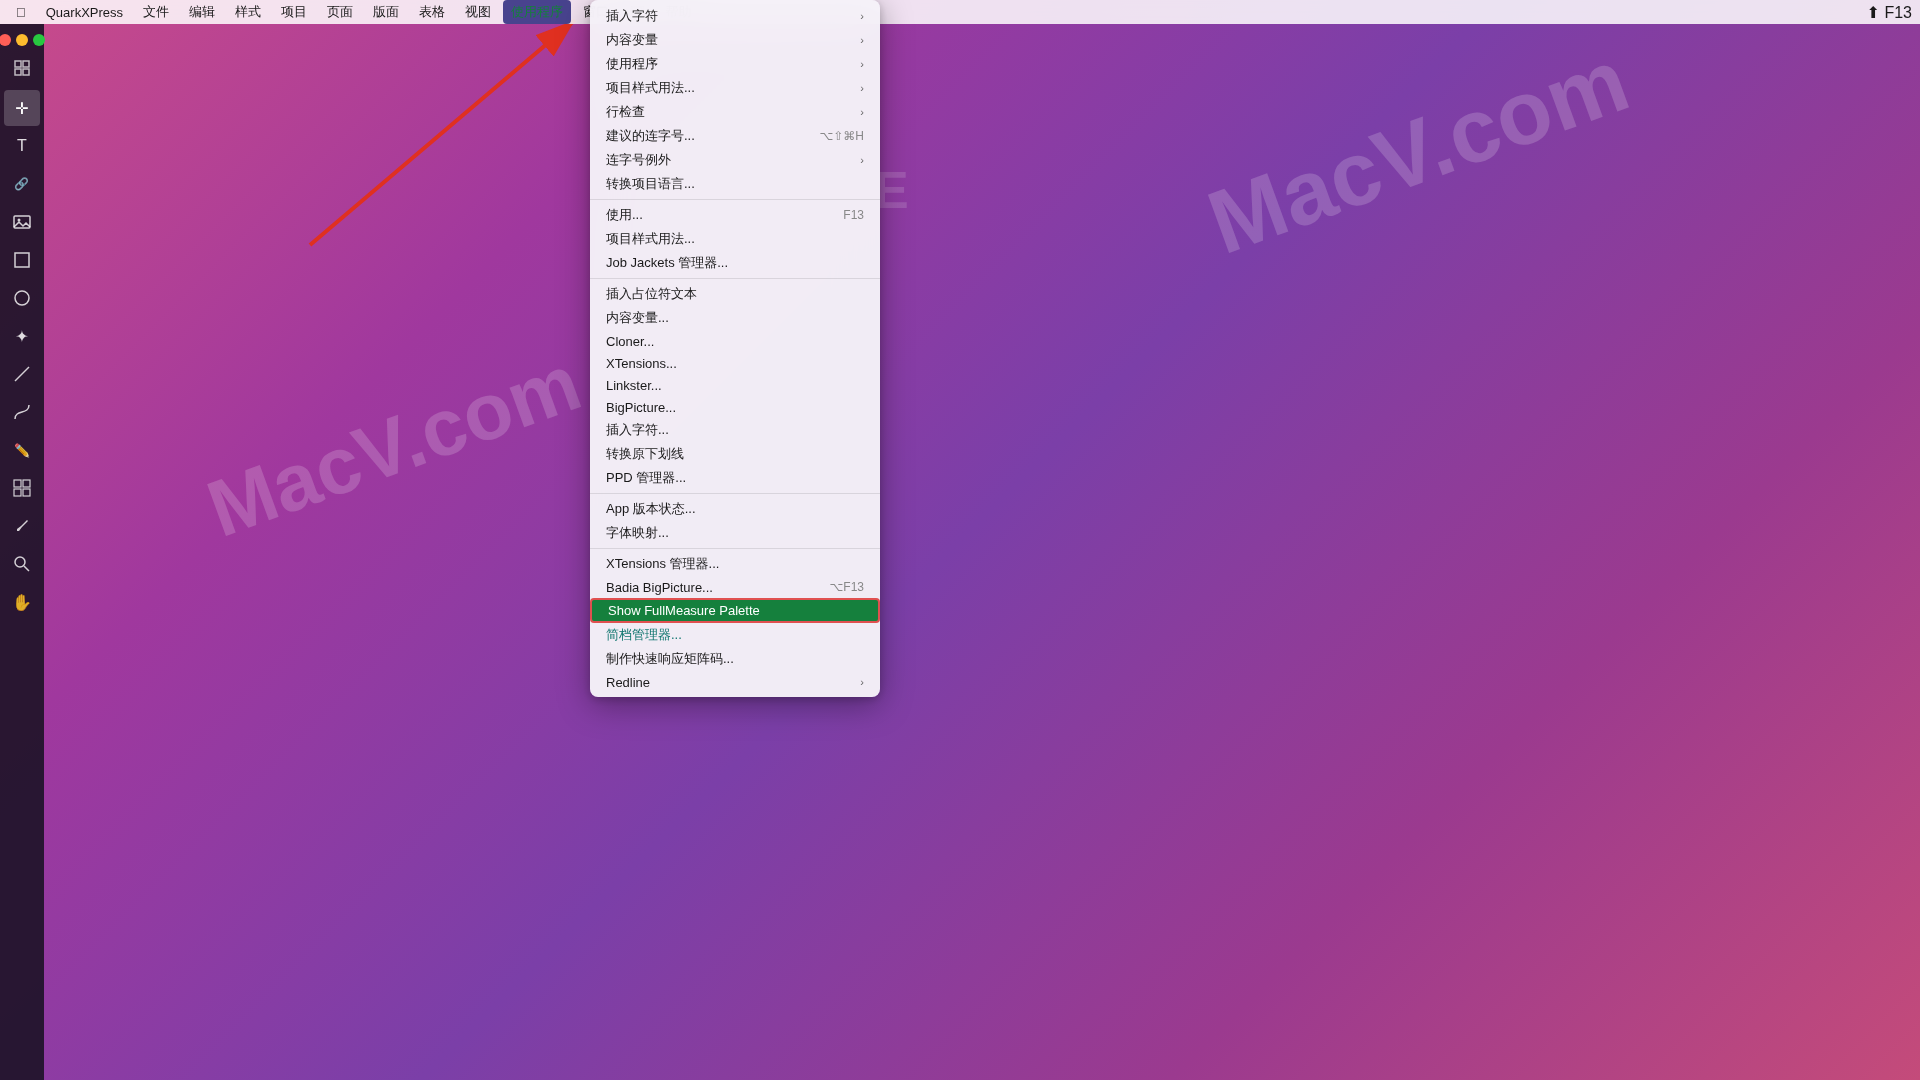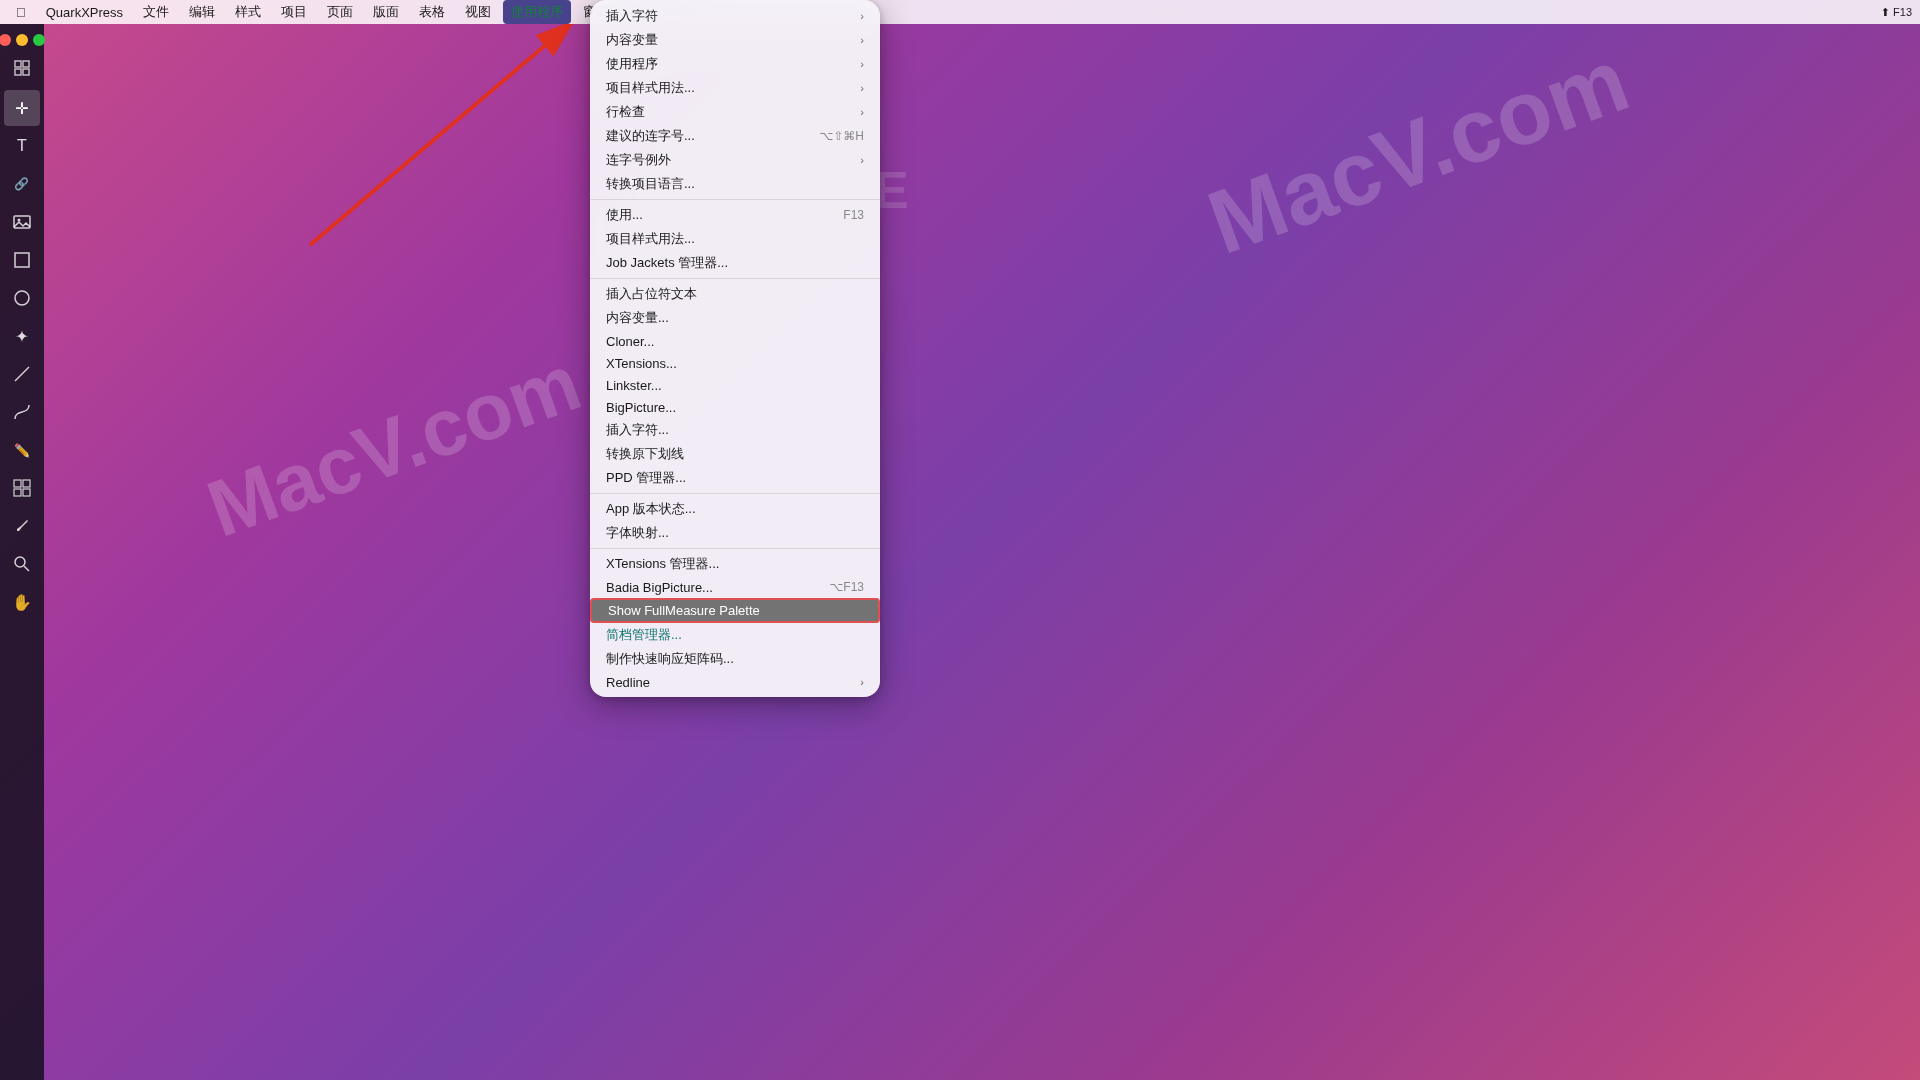--- a/index.html
+++ b/index.html
@@ -62,21 +62,21 @@
     .menu-bar-item.active {
       background: rgba(0,0,100,0.7);
       color: #15803d;
     }
 
     .menu-bar-right {
       margin-left: auto;
       display: flex;
       align-items: center;
       gap: 12px;
-      font-size: 11px;
+      font-size: 16px;
       color: #1a1a1a;
     }
 
     
     .left-toolbar {
       position: absolute;
       top: 24px;
       left: 0;
       width: 44px;
       height: 1056px;
@@ -116,21 +116,21 @@
       z-index: 5;
     }
 
     
     .dropdown-menu {
       position: absolute;
       top: 0px;
       left: 590px;
       width: 290px;
       background: rgba(245, 242, 248, 0.97);
-      border-radius: 16px;
+      border-radius: 8px;
       box-shadow: 0 8px 32px rgba(0,0,0,0.35), 0 2px 8px rgba(0,0,0,0.2);
       z-index: 200;
       padding: 4px 0;
       backdrop-filter: blur(20px);
       overflow: hidden;
     }
 
     .menu-item {
       display: flex;
       align-items: center;
@@ -139,21 +139,21 @@
       color: #1a1a1a;
       cursor: pointer;
       min-height: 22px;
       justify-content: space-between;
     }
     .menu-item.disabled {
       color: #0f766e;
       cursor: default;
     }
     .menu-item.highlighted {
-      background: #737373;
+      background: #15803d;
       color: white;
       border: 2px solid #e05050;
       border-radius: 4px;
     }
 
     .menu-shortcut {
       font-size: 12px;
       color: #888;
       white-space: nowrap;
     }

